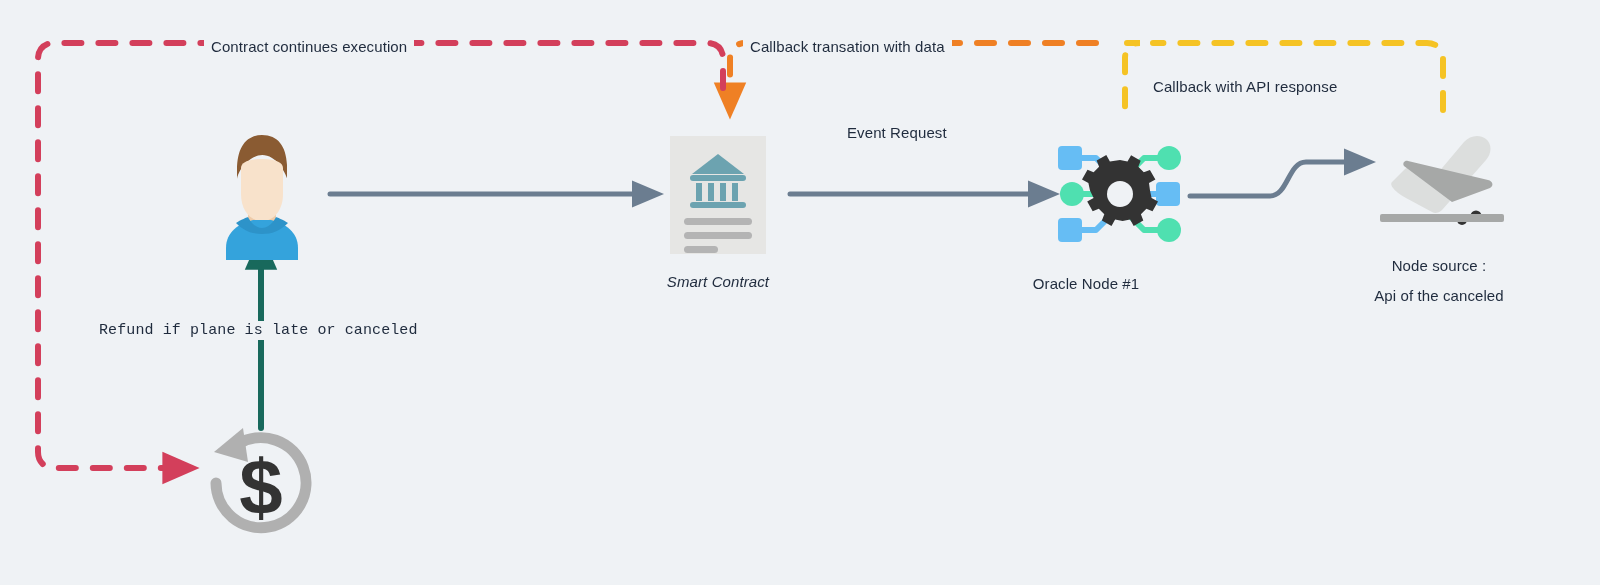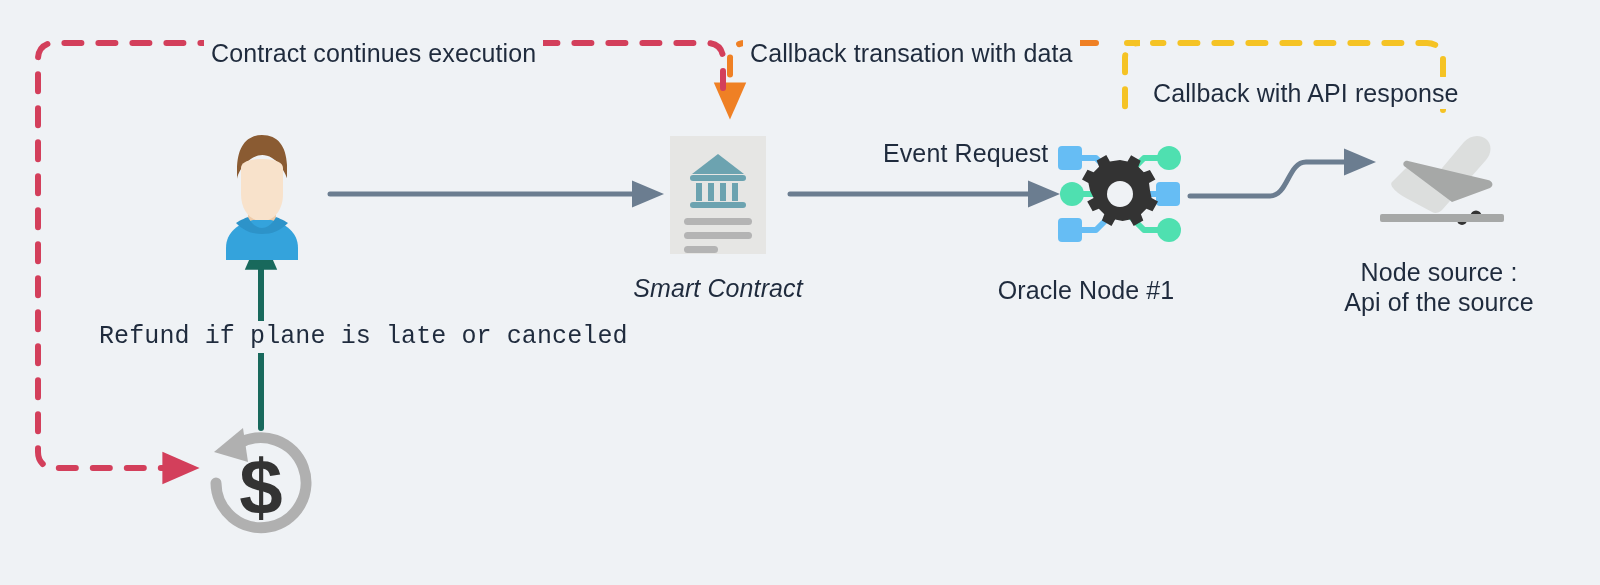--- a/index.html
+++ b/index.html
@@ -21,21 +21,21 @@
     position: absolute;
     left: 0;
     top: 0;
     width: 1600px;
     height: 585px;
   }
   .lbl {
     position: absolute;
     color: #1f2b3d;
     font-family: "Liberation Sans", sans-serif;
-    font-size: 25px;
+    font-size: 15px;
     line-height: 1.28;
     white-space: nowrap;
     letter-spacing: .1px;
   }
   .lbl.center { transform: translateX(-50%); text-align: center; }
   .lbl-bg {
     background: #eff2f5;
     padding: 0 7px;
   }
   .icon-box { position: absolute; }
@@ -168,24 +168,24 @@
       <text x="65" y="96" font-family="'Liberation Sans', sans-serif" font-size="78" font-weight="bold" fill="#333333" text-anchor="middle">$</text>
     </svg>
   </div>
 
   <div class="lbl lbl-bg" style="left:204px; top:37px;">Contract continues execution</div>
 
   <div class="lbl lbl-bg" style="left:743px; top:37px;">Callback transation with data</div>
 
   <div class="lbl lbl-bg" style="left:1146px; top:37px;margin-top:40px;">Callback with API response</div>
 
-  <div class="lbl lbl-bg" style="left:840px; top:137px;margin-left:36px;">Event Request</div>
+  <div class="lbl lbl-bg" style="left:840px; top:123px;">Event Request</div>
 
   <div class="lbl center" style="left:718px; top:272px;font-style:italic;">Smart Contract</div>
 
   <div class="lbl center" style="left:1086px; top:274px;">Oracle Node #1</div>
 
   <div class="lbl center" style="left:1439px; top:256px;">Node source :</div>
-  <div class="lbl center" style="left:1439px; top:286px;">Api of the source</div>
+  <div class="lbl center" style="left:1439px; top:286px;">Api of the canceled</div>
 
   <div class="lbl lbl-bg" style="left:92px; top:321px;font-family:Liberation Mono, monospace;">Refund if plane is late or canceled</div>
 
 </div>
 
 </body></html>

